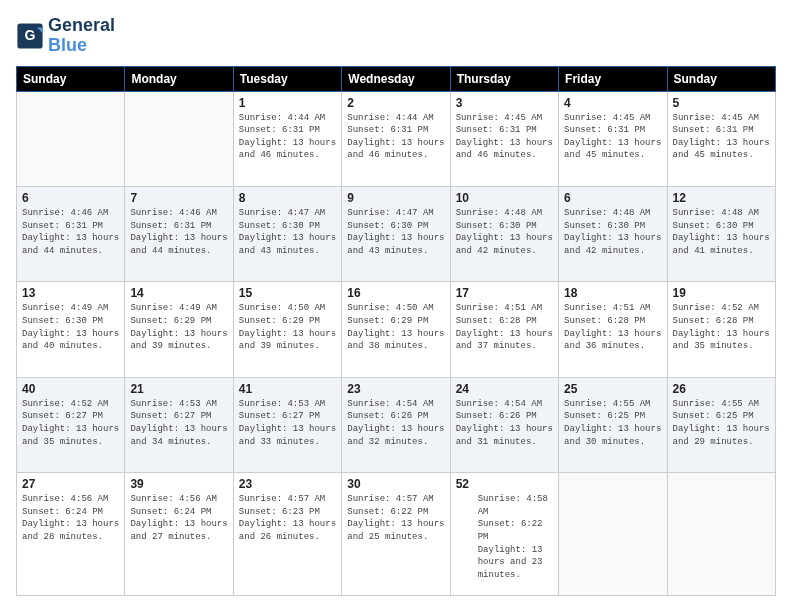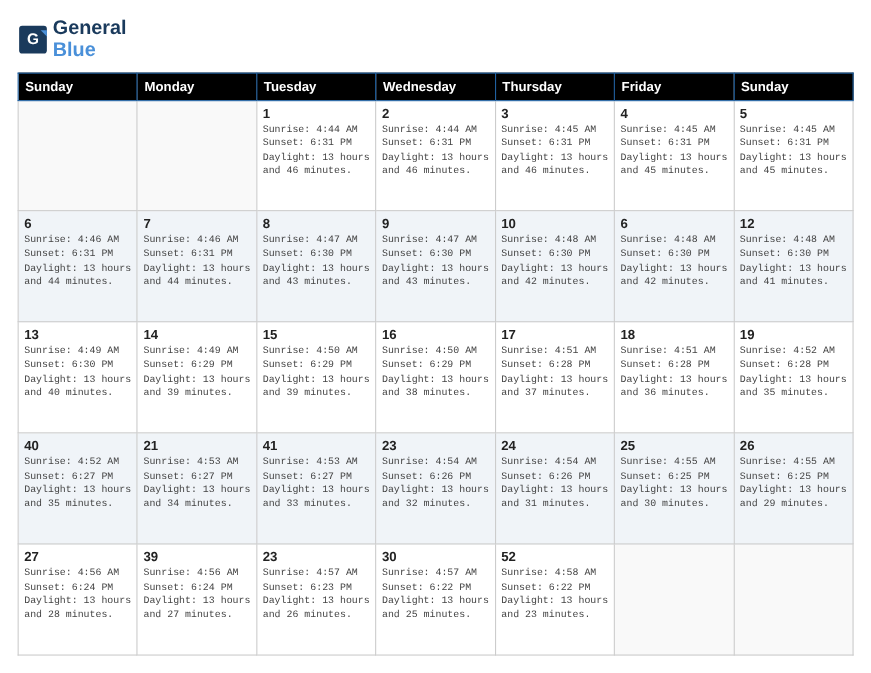--- a/index.html
+++ b/index.html
@@ -316,21 +316,21 @@
 Daylight: 13 hours and 26 minutes.</div>
           </td>
           <td>
             <span class="day-number">30</span>
             <div class="day-info" style="white-space: pre-line;">Sunrise: 4:57 AM
 Sunset: 6:22 PM
 Daylight: 13 hours and 25 minutes.</div>
           </td>
           <td>
             <span class="day-number">52</span>
-            <div class="day-info" style="white-space: pre-line;">Sunrise: 4:58 AM
+            <div class="day-info" style="white-space: pre-line; margin-left: 22px;">Sunrise: 4:58 AM
 Sunset: 6:22 PM
 Daylight: 13 hours and 23 minutes.</div>
           </td>
           <td class="empty"></td>
           <td class="empty"></td>
         </tr>
       </tbody>
   </table>
 </div>
 

